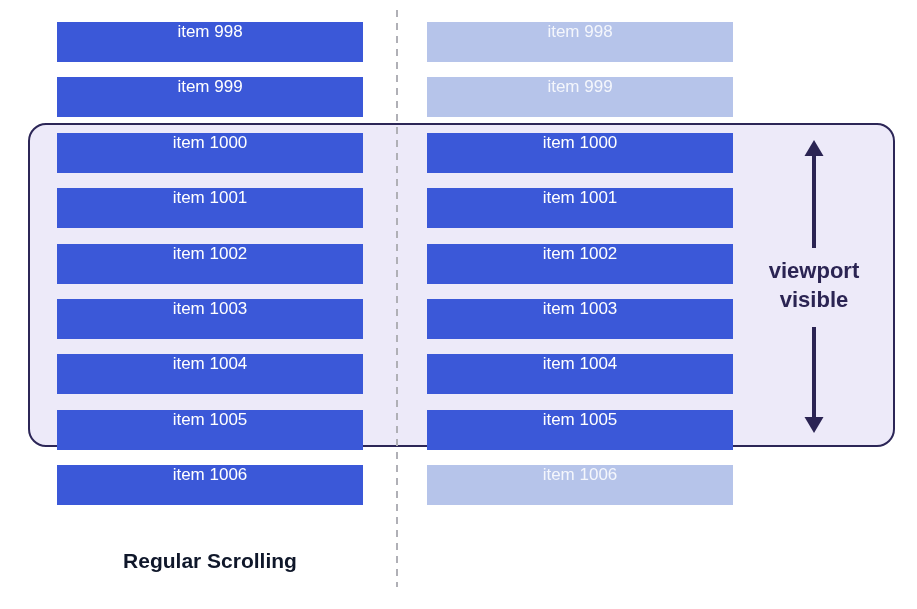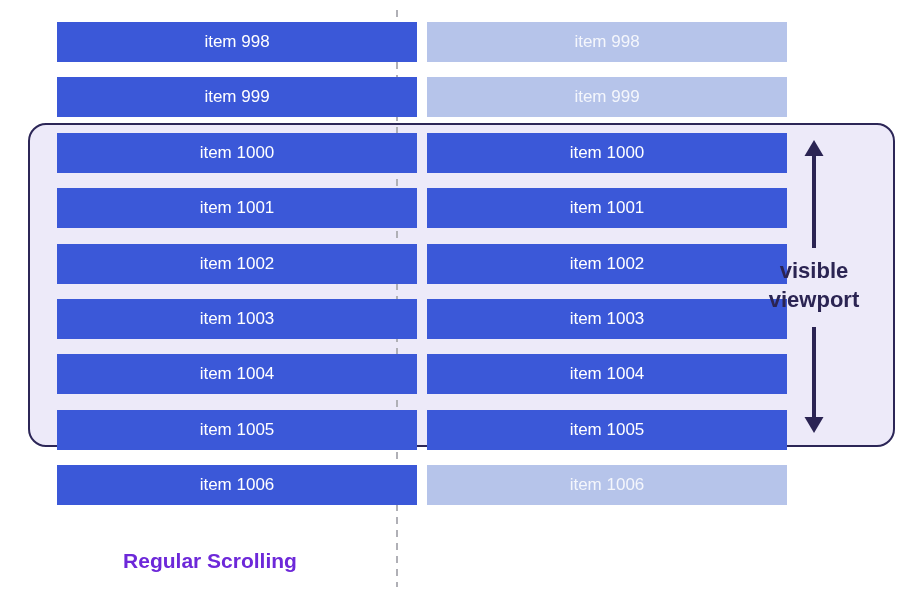--- a/index.html
+++ b/index.html
@@ -10,36 +10,36 @@
   .viewport-box {
     position:absolute; left:28px; top:123px; width:867px; height:324px;
     box-sizing:border-box; background:#edeaf9; border:2px solid #2c2657;
     border-radius:18px; z-index:0;
   }
   .divider {
     position:absolute; left:396px; top:10px; width:2px; height:577px; z-index:1;
     background:repeating-linear-gradient(to bottom, #b0b0b6 0 7px, transparent 7px 13px);
   }
   .bar {
-    position:absolute; width:360px; height:40px; z-index:2;
-    display:flex; align-items:center; justify-content:center;
+    position:absolute; width:306px; height:40px; z-index:2;
+    display:flex; align-items:flex-start; justify-content:center;
     background:#3b58d8; color:#ffffff; font-size:17px;
   }
   .col-l { left:57px; }
   .col-r { left:427px; }
   .ghost { background:#b6c4ea; color:rgba(255,255,255,0.85); }
   .viewport-label {
     position:absolute; left:734px; top:256px; width:160px; z-index:2;
     text-align:center; color:#2b2453; font-weight:bold;
     font-size:22px; line-height:29px;
   }
   .arrow-svg { position:absolute; left:794px; top:140px; z-index:2; }
   .caption {
     position:absolute; top:549px; width:306px; z-index:2; text-align:center;
-    font-weight:bold; font-size:21px; color:#6d28d9;
+    font-weight:bold; font-size:21px; color:#0f172a;
   }
 </style>
 </head>
 <body>
 
 <div class="canvas">
 
   <div class="viewport-box"></div>
   <div class="divider"></div>
 
@@ -104,19 +104,19 @@
       <polygon points="20,0 10.5,16 29.5,16"></polygon>
       <rect x="18" y="13" width="4" height="95"></rect>
     </g>
     <g fill="#2b2453">
       <rect x="18" y="187" width="4" height="92"></rect>
       <polygon points="20,293 10.5,277 29.5,277"></polygon>
     </g>
   </svg>
 
   <div class="viewport-label">
+    <div>viewport</div>
     <div>visible</div>
-    <div>viewport</div>
   </div>
 
   <div class="caption col-l">Regular Scrolling</div>
 
 </div>
 
 </body></html>

